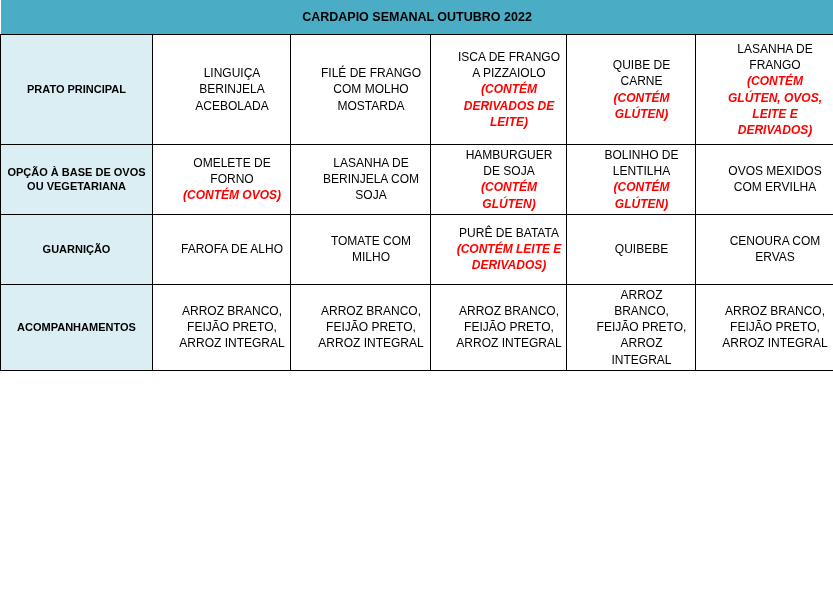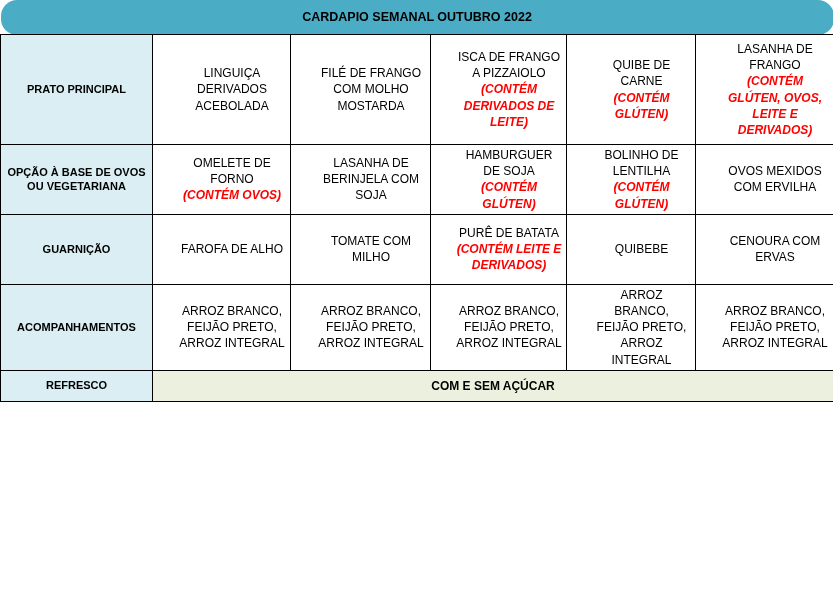--- a/index.html
+++ b/index.html
@@ -18,21 +18,20 @@
     padding:2px 4px;
     word-wrap:break-word;
     line-height:1.35;
   }
   .title-cell{
     background:#4BACC6;
     font-weight:bold;
     font-size:12.5px;
     border-top:none;border-left:none;border-right:none;
     height:30px;
-    border-radius:16px;
   }
   tr.r-days{height:33px;}
   tr.r-days th{background:#DAEEF3;font-size:11px;font-weight:bold;}
   th.rowlabel{background:#DAEEF3;font-size:11px;font-weight:bold;}
   td.cell{background:#fff;font-size:12px;padding-left:25px;}
   .allergen{color:#FF0000;font-weight:bold;font-style:italic;}
   .allergen:empty{display:none;}
   tr.r-prato{height:110px;}
   tr.r-opcao{height:68px;}
   tr.r-guarnicao{height:70px;}
@@ -63,21 +62,21 @@
         <col style="width:138px">
   </colgroup>
   <tbody>
     <tr>
       <td colspan="6" class="title-cell">CARDAPIO SEMANAL OUTUBRO 2022</td>
     </tr>
 
     <tr class="r-prato">
       <th class="rowlabel">PRATO PRINCIPAL</th>
       <td class="cell">
-            <div>LINGUIÇA DERIVADOS ACEBOLADA</div>
+            <div>LINGUIÇA BERINJELA ACEBOLADA</div>
           </td>
       <td class="cell">
             <div>FILÉ DE FRANGO COM MOLHO MOSTARDA</div>
           </td>
       <td class="cell">
             <div>ISCA DE FRANGO A PIZZAIOLO</div>
             <div class="allergen">(CONTÉM DERIVADOS DE LEITE)</div>
           </td>
       <td class="cell">
             <div>QUIBE DE CARNE</div>
@@ -145,20 +144,16 @@
       <td class="cell">
             <div>ARROZ BRANCO, FEIJÃO PRETO, ARROZ INTEGRAL</div>
           </td>
       <td class="cell">
             <div>ARROZ BRANCO, FEIJÃO PRETO, ARROZ INTEGRAL</div>
           </td>
     </tr>
 
 
 
-    <tr class="r-refresco">
-      <th class="rowlabel">REFRESCO</th>
-      <td colspan="5" class="green">COM E SEM AÇÚCAR</td>
-    </tr>
 
   </tbody>
 </table>
 </div>
 
 </body></html>

